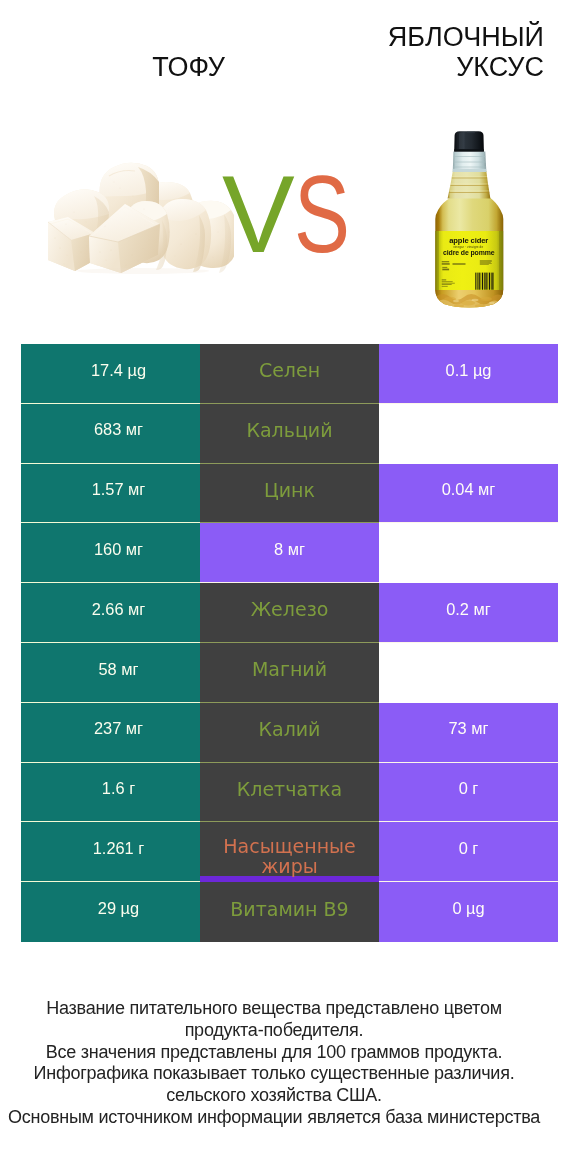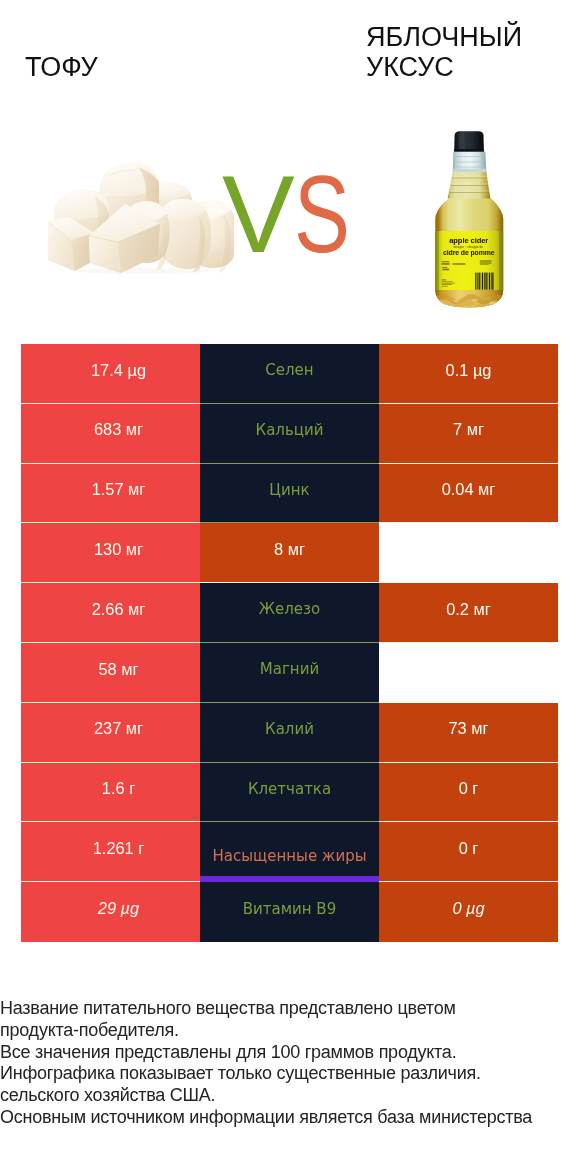--- a/index.html
+++ b/index.html
@@ -3,50 +3,50 @@
 <meta charset="utf-8">
 <title>Tofu vs Apple cider vinegar</title>
 <style>
   html,body{margin:0;padding:0;}
   body{width:580px;height:1174px;background:#ffffff;
        font-family:"Liberation Sans",sans-serif;overflow:hidden;position:relative;
        -webkit-font-smoothing:antialiased;}
   .page{position:absolute;left:0;top:0;width:580px;height:1174px;}
 
   
-  .title{position:absolute;text-align:left;color:#111111;font-weight:400;
+  .title{position:absolute;text-align:right;color:#111111;font-weight:400;
          font-size:27px;line-height:30px;letter-spacing:0px;}
   #title-left{left:25px;top:52px;width:200px;}
   #title-right{left:366px;top:22px;width:178px;}
 
   
   #tofu-illustration{position:absolute;left:48px;top:160px;width:186px;height:115px;}
   #vinegar-illustration{position:absolute;left:434px;top:128px;width:70px;height:180px;}
   .vs{position:absolute;font-size:109px;font-weight:400;line-height:109px;
       font-family:"Liberation Sans",sans-serif;letter-spacing:0;}
   #vs-v{left:222px;top:160px;color:#76a529;}
   #vs-s{left:294px;top:160px;color:#e06a45;transform:scaleX(0.77);transform-origin:left top;}
 
   
   .table{position:absolute;left:21px;top:344px;width:537px;}
   .row{display:flex;width:537px;height:59.8px;}
   .cell{width:179px;height:59.8px;display:flex;align-items:center;justify-content:center;
         box-sizing:border-box;font-size:16.4px;font-weight:400;text-align:center;
         font-family:"Liberation Sans",sans-serif;line-height:1;padding-bottom:7px;}
-  .cell-left{background:#ef4444;color:#fbfdee;border-bottom:1.4px solid #f4fad5;padding-left:16px;}
-  .cell-right{background:#c2410c;color:#fffdf7;border-bottom:1.4px solid #fdf6ea;}
-  .cell-mid{background:#0f172a;line-height:20.5px;padding:0 12px 6px;font-family:"DejaVu Sans",sans-serif;font-size:15px;}
+  .cell-left{background:#0f766e;color:#fbfdee;border-bottom:1.4px solid #f4fad5;padding-left:16px;}
+  .cell-right{background:#8b5cf6;color:#fffdf7;border-bottom:1.4px solid #fdf6ea;}
+  .cell-mid{background:#404040;line-height:20.5px;padding:0 12px 6px;font-family:"DejaVu Sans",sans-serif;font-size:19px;}
   .cell-mid.two-line{padding:14px 6px 0;}
   .cell-mid.win-left{color:#7d9c3c;border-bottom:1px solid #8d9a5a;}
   .cell-mid.win-right{color:#d1714f;border-bottom:6px solid #6d28d9;}
-  .row:last-child .cell-left,.row:last-child .cell-right{border-bottom:none;font-style:italic;}
+  .row:last-child .cell-left,.row:last-child .cell-right{border-bottom:none;}
   .row:last-child .cell-mid{border-bottom:none;text-align:center;}
 
   
-  .footer{position:absolute;left:0;top:998px;width:548px;
+  .footer{position:absolute;left:0;top:998px;width:548px;text-align:center;
           color:#232323;font-size:18px;line-height:21.8px;font-weight:400;letter-spacing:-0.25px;}
   .footer div{white-space:nowrap;}
 </style>
 </head>
 <body>
 
 <div class="page">
 
   <div class="title" id="title-left">ТОФУ</div>
   <div class="title" id="title-right">ЯБЛОЧНЫЙ УКСУС</div>
@@ -336,29 +336,28 @@
 
   <div class="table" id="comparison-table">
       <div class="row">
         <div class="cell cell-left">17.4 µg</div>
         <div class="cell cell-mid win-left">Селен</div>
         <div class="cell cell-right">0.1 µg</div>
       </div>
       <div class="row">
         <div class="cell cell-left">683 мг</div>
         <div class="cell cell-mid win-left">Кальций</div>
-        <div class="cell cell-right">7 мг</div>
       </div>
       <div class="row">
         <div class="cell cell-left">1.57 мг</div>
         <div class="cell cell-mid win-left">Цинк</div>
         <div class="cell cell-right">0.04 мг</div>
       </div>
       <div class="row">
-        <div class="cell cell-left">130 мг</div>
+        <div class="cell cell-left">160 мг</div>
         <div class="cell cell-right">8 мг</div>
       </div>
       <div class="row">
         <div class="cell cell-left">2.66 мг</div>
         <div class="cell cell-mid win-left">Железо</div>
         <div class="cell cell-right">0.2 мг</div>
       </div>
       <div class="row">
         <div class="cell cell-left">58 мг</div>
         <div class="cell cell-mid win-left">Магний</div>

